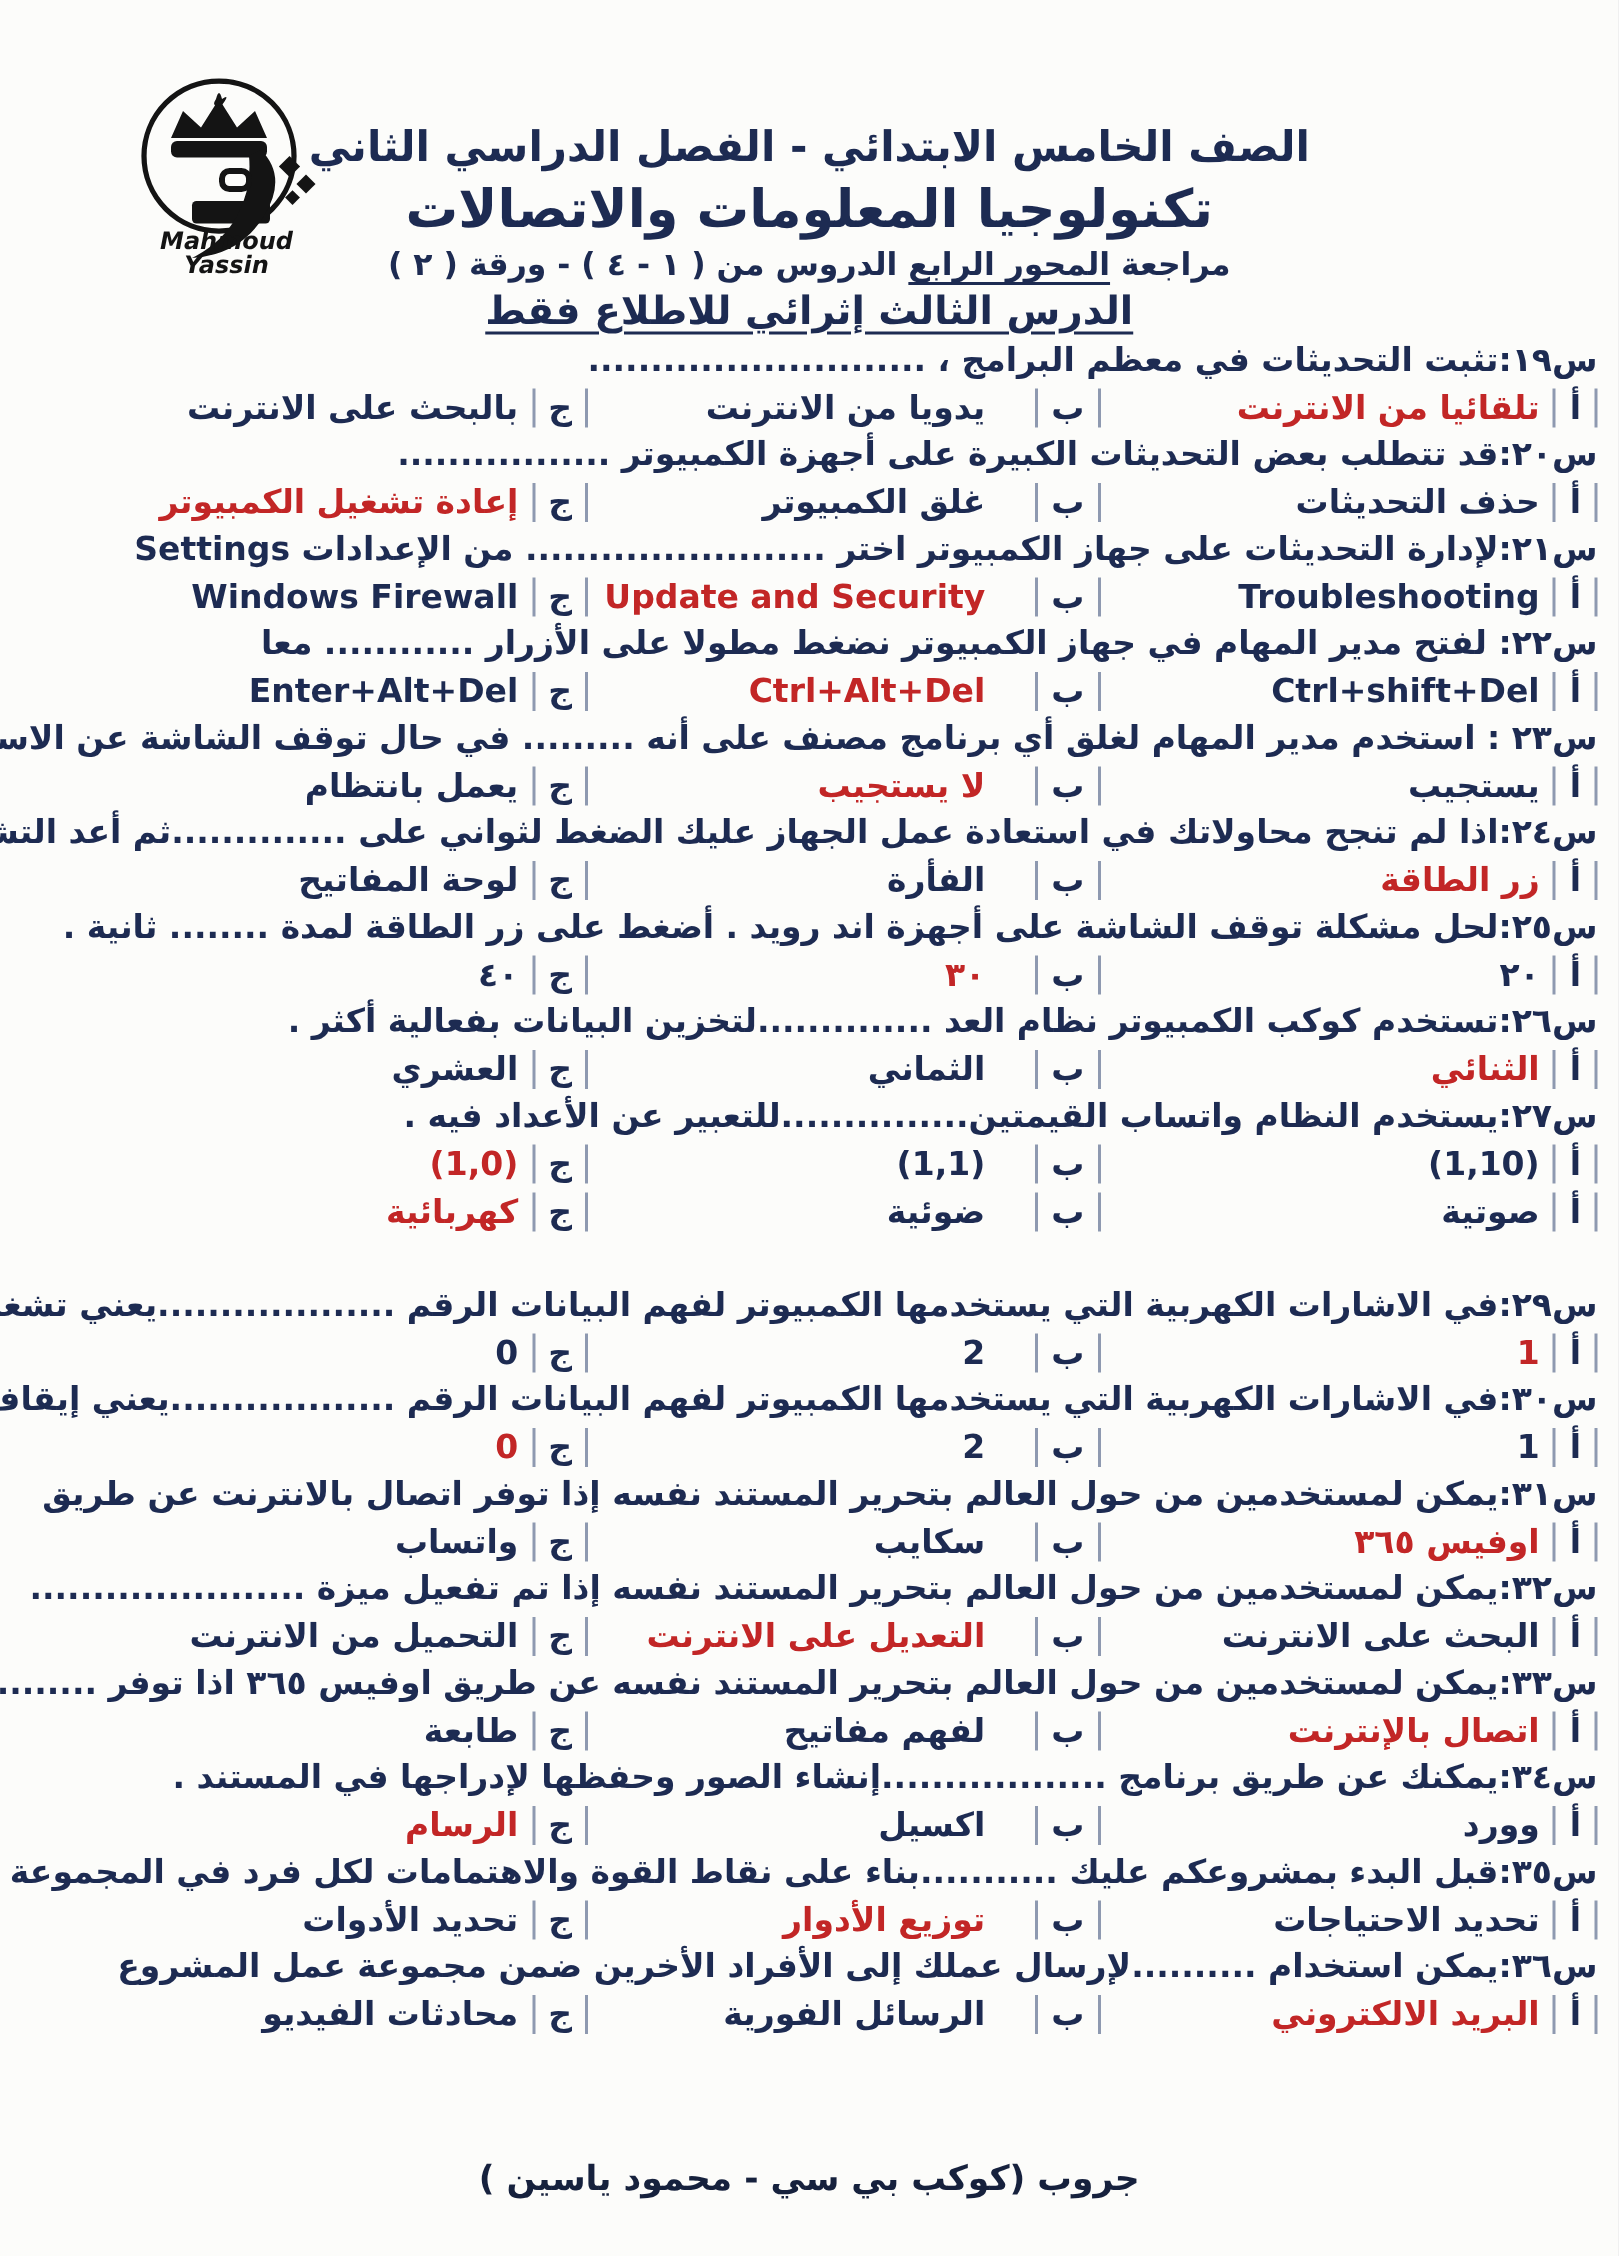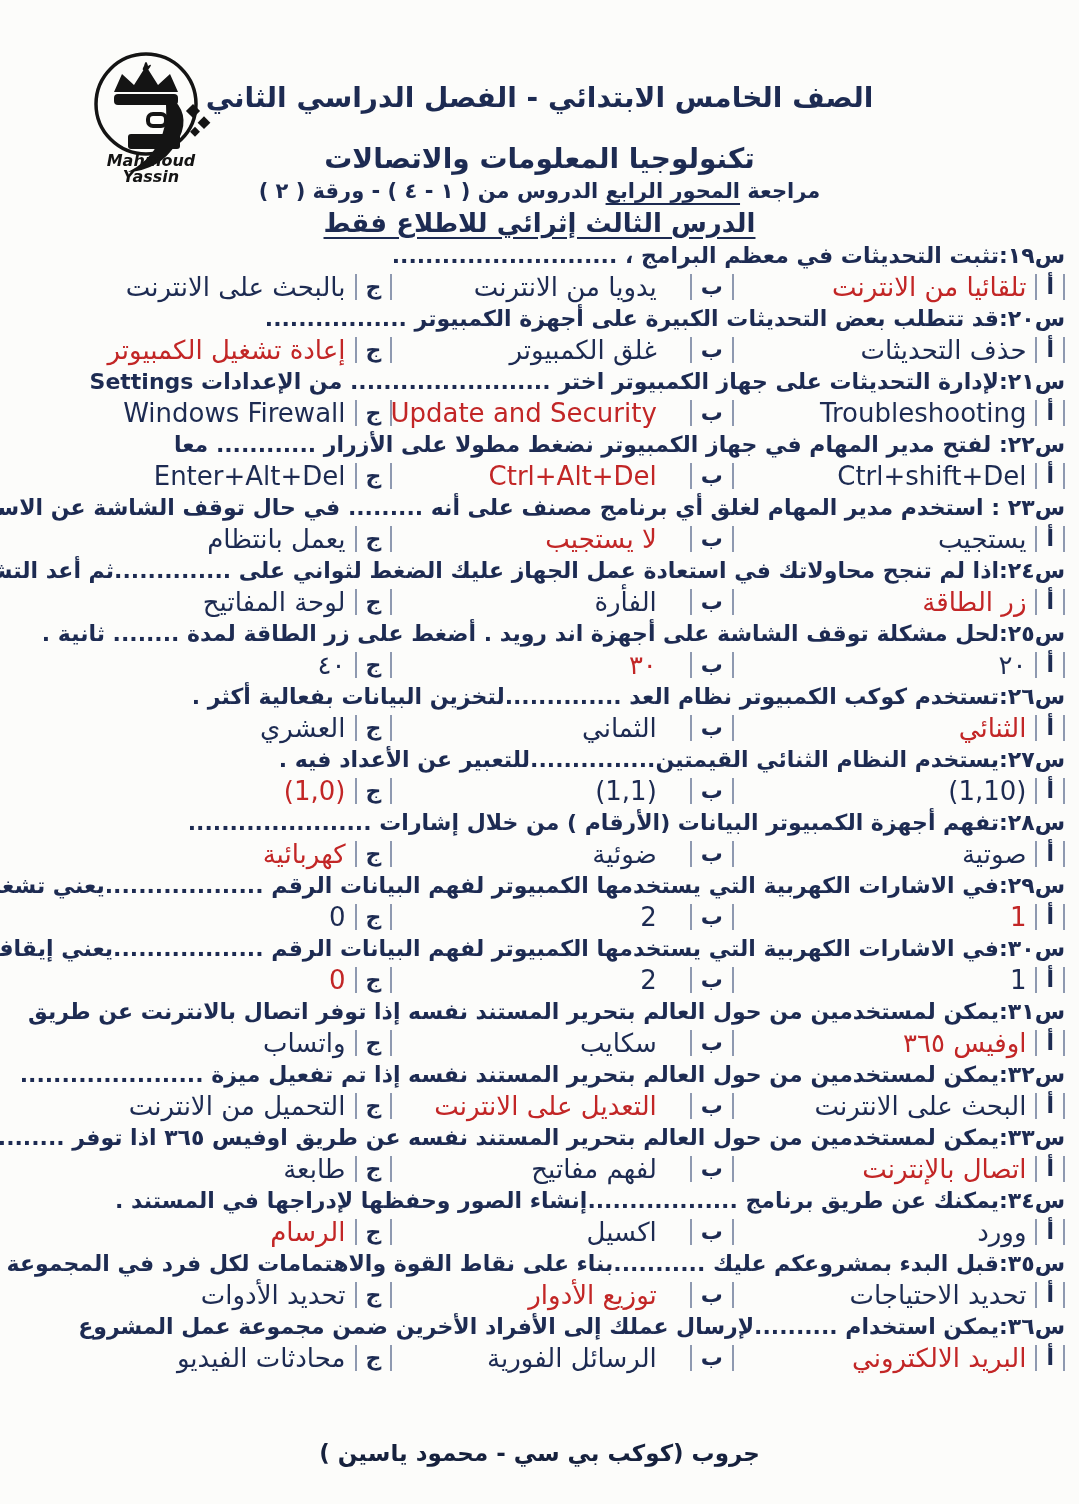--- a/index.html
+++ b/index.html
@@ -28,21 +28,21 @@
     direction:ltr;
   }
   
   .header{
     padding-top:80px;
     text-align:center;
     font-weight:bold;
     line-height:1.32;
   }
   .header .h-line1{font-size:28px;}
-  .header .h-line2{font-size:28px;margin-top:24px;}
+  .header .h-line2{font-size:35px;}
   .header .h-line3{font-size:21px;}
   .header .h-line4{font-size:26px;text-decoration:underline;text-underline-offset:5px;}
   .u{text-decoration:underline;text-underline-offset:5px;}
   
   .questions{
     padding:0 14px 0 14px;
   }
   .q-block{height:63px;}
   .q-text{
     font-size:22px;
@@ -68,21 +68,21 @@
   .vbar{
     width:2px;height:26px;
     background:var(--bar);
     flex:0 0 auto;
   }
   .letter{
     font-size:22px;font-weight:bold;
     flex:0 0 auto;
   }
   .opt-text{
-    font-size:26px;font-weight:normal;
+    font-size:22px;font-weight:bold;
     white-space:nowrap;
   }
   .cell-b .opt-text{margin-right:24px;}
   .red{color:var(--red);}
   
   .footer{
     position:absolute;
     bottom:38px;left:0;right:0;
     text-align:center;
     font-size:23px;
@@ -309,21 +309,21 @@
       <div class="cell cell-c">
         <span class="vbar"></span>
         <span class="letter">ج</span>
         <span class="vbar"></span>
         <span class="opt-text">العشري</span>
       </div>
     </div>
   </div>
 
   <div class="q-block">
-    <div class="q-text">س٢٧:يستخدم النظام الثنائي القيمتين...............للتعبير عن الأعداد فيه .</div>
+    <div class="q-text">س٢٧:يستخدم النظام واتساب القيمتين...............للتعبير عن الأعداد فيه .</div>
     <div class="a-row">
       <div class="cell cell-a">
         <span class="vbar"></span>
         <span class="letter">أ</span>
         <span class="vbar"></span>
         <span class="opt-text">(1,10)</span>
       </div>
       <div class="cell cell-b">
         <span class="vbar"></span>
         <span class="letter">ب</span>
@@ -333,21 +333,20 @@
       <div class="cell cell-c">
         <span class="vbar"></span>
         <span class="letter">ج</span>
         <span class="vbar"></span>
         <span class="opt-text red">(1,0)</span>
       </div>
     </div>
   </div>
 
   <div class="q-block">
-    <div class="q-text">س٢٨:تفهم أجهزة الكمبيوتر البيانات (الأرقام ) من خلال إشارات ......................</div>
     <div class="a-row">
       <div class="cell cell-a">
         <span class="vbar"></span>
         <span class="letter">أ</span>
         <span class="vbar"></span>
         <span class="opt-text">صوتية</span>
       </div>
       <div class="cell cell-b">
         <span class="vbar"></span>
         <span class="letter">ب</span>

